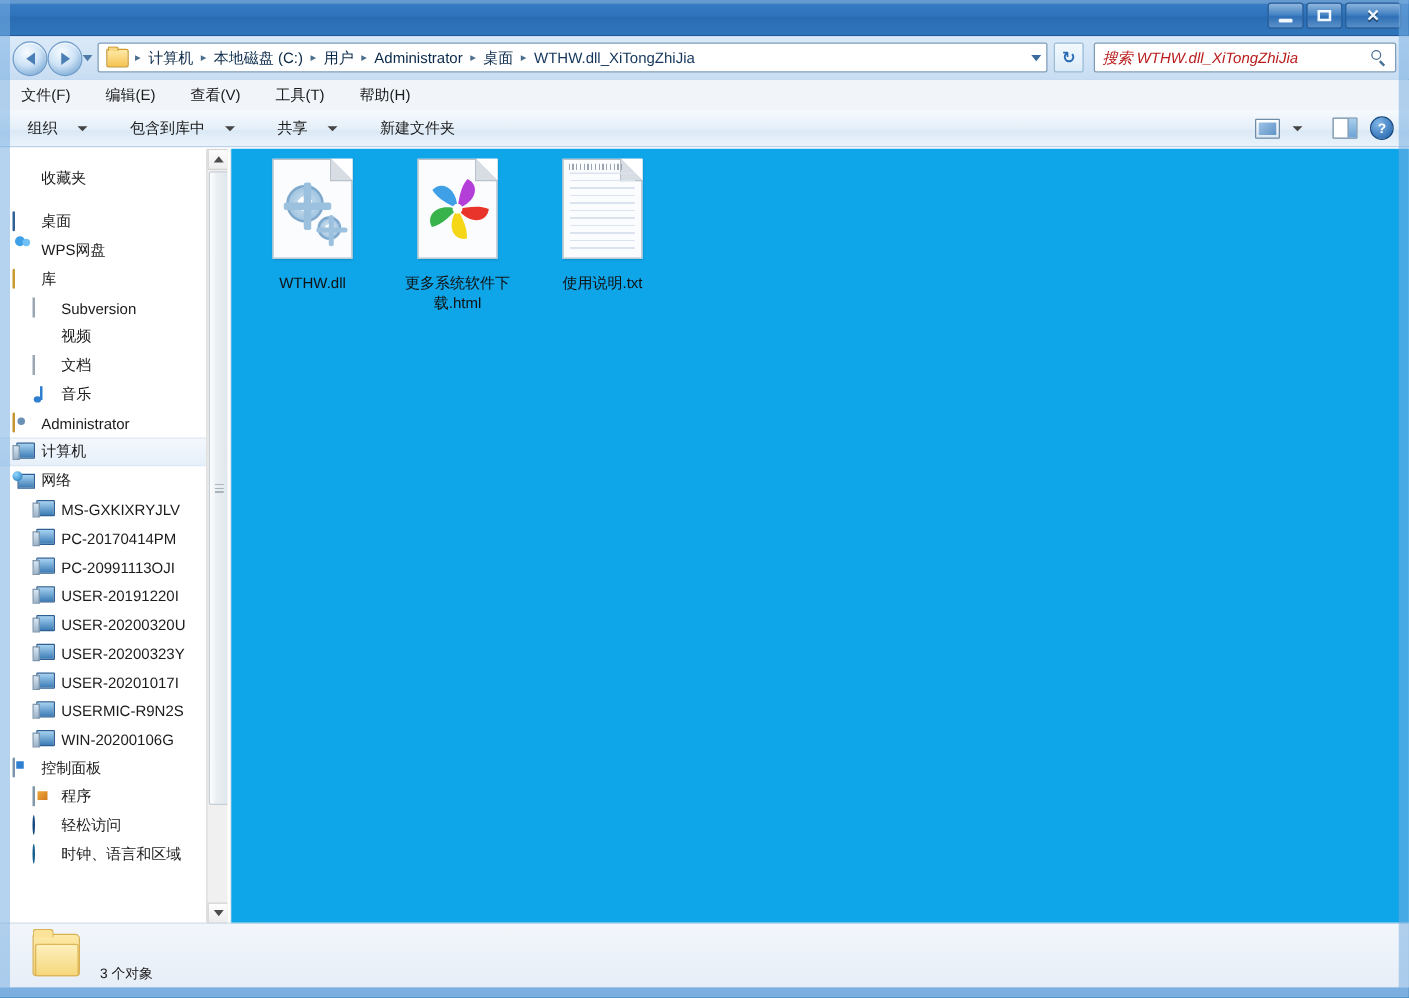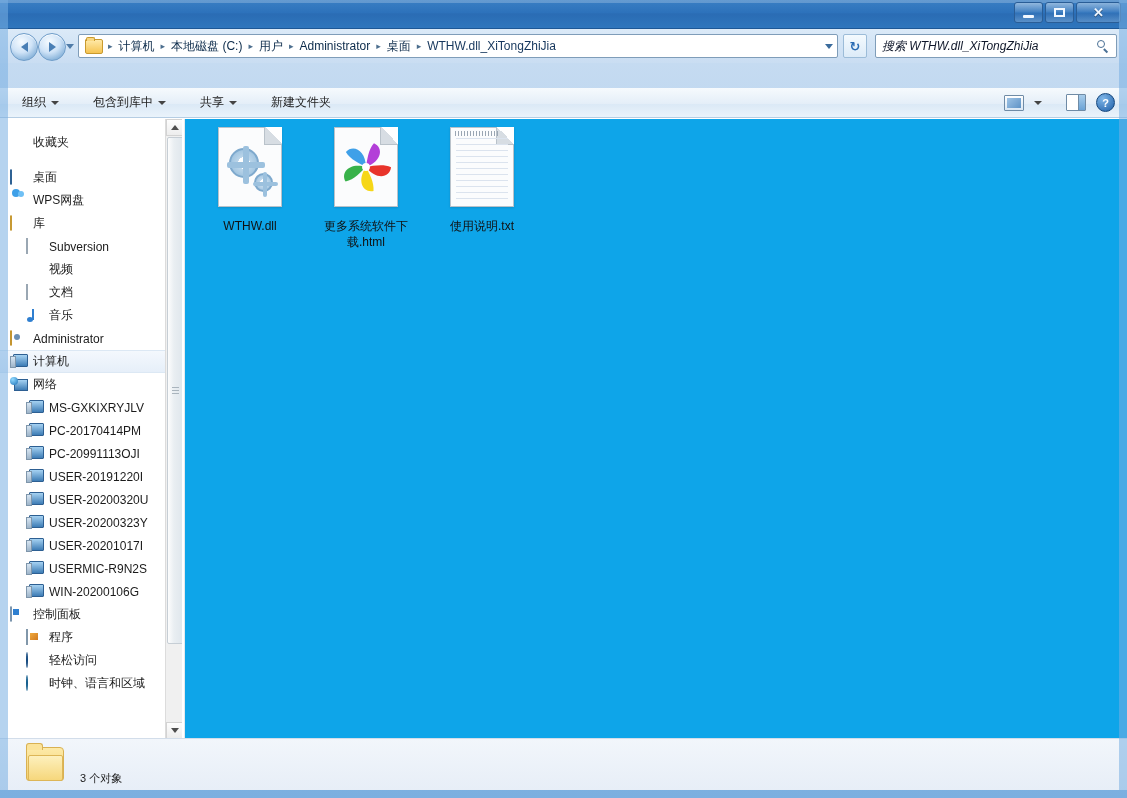--- a/index.html
+++ b/index.html
@@ -85,41 +85,41 @@
     border:1px solid #9cbcd8;border-radius:2px;box-sizing:border-box;
     background:linear-gradient(to bottom,#f4fafe,#dcebf8);
     display:flex;align-items:center;justify-content:center;
     color:#2a6cb4;font-size:13px;font-weight:bold;
   }
   #searchbox{
     position:absolute;left:875px;top:5px;width:242px;height:24px;
     background:#ffffff;border:1px solid #7f9db9;border-radius:2px;box-sizing:border-box;
     display:flex;align-items:center;padding:0 6px;
   }
-  #searchbox .ph{flex:1;font-style:italic;color:#0f172a;font-size:12px;overflow:hidden;white-space:nowrap;}
+  #searchbox .ph{flex:1;font-style:italic;color:#b91c1c;font-size:12px;overflow:hidden;white-space:nowrap;}
   .magnifier{width:13px;height:13px;position:relative;flex:none;}
   .magnifier:before{content:"";position:absolute;left:0;top:0;width:8px;height:8px;border:1.6px solid #4a7095;border-radius:50%;box-sizing:border-box;}
   .magnifier:after{content:"";position:absolute;left:7px;top:8px;width:5px;height:1.6px;background:#4a7095;transform:rotate(45deg);transform-origin:left center;}
 
   
   #menubar{
     position:absolute;left:0;top:64px;width:1127px;height:24px;
     background:#f1f5fa;
     display:flex;align-items:center;padding-left:14px;box-sizing:border-box;
   }
   .menuitem{font-size:12px;color:#1b1b1b;margin-right:22px;padding:2px 3px;}
 
   
   #cmdbar{
     position:absolute;left:0;top:88px;width:1127px;height:30px;
     background:linear-gradient(to bottom,#f6fafd,#e4eef8 55%,#dbe9f6 56%,#eaf3fb);
     border-bottom:1px solid #b5cde3;
     box-sizing:border-box;display:flex;align-items:center;padding-left:18px;
   }
-  .cmdbtn{font-size:12px;color:#1c1c1c;margin-right:26px;display:flex;align-items:center;gap:5px;padding:3px 4px;border-radius:2px;text-align:right;}
+  .cmdbtn{font-size:12px;color:#1c1c1c;margin-right:26px;display:flex;align-items:center;gap:16px;padding:3px 4px;border-radius:2px;text-align:right;}
   .caret{width:0;height:0;border-left:4px solid transparent;border-right:4px solid transparent;border-top:4px solid #444;display:inline-block;}
   .cmdright{margin-left:auto;display:flex;align-items:center;gap:10px;padding-right:12px;}
   .viewico{width:18px;height:14px;border:1px solid #6f8ba6;background:linear-gradient(to bottom,#ffffff,#dae7f3);position:relative;border-radius:1px;}
   .viewico:after{content:"";position:absolute;left:2px;top:2px;right:2px;bottom:2px;background:linear-gradient(135deg,#9dc3e6,#5f93c6);}
   .paneico{width:18px;height:15px;border:1px solid #6f8ba6;background:#fff;position:relative;border-radius:1px;}
   .paneico:after{content:"";position:absolute;right:0;top:0;bottom:0;width:6px;background:linear-gradient(to bottom,#a8cdeb,#6ba3d6);border-left:1px solid #6f8ba6;}
   .helpico{width:17px;height:17px;border-radius:50%;
     background:radial-gradient(circle at 35% 28%,#7fb6e8,#1f5fa8);
     color:#fff;font-size:11px;font-weight:bold;display:flex;align-items:center;justify-content:center;
     border:1px solid #14477e;}
@@ -296,20 +296,27 @@
     <div id="refreshbtn">
         <span>↻</span>
       </div>
 
     <div id="searchbox">
       <span class="ph">搜索 WTHW.dll_XiTongZhiJia</span>
       <span class="magnifier"></span>
     </div>
   </div>
 
+  <div id="menubar">
+    <span class="menuitem">文件(F)</span>
+    <span class="menuitem">编辑(E)</span>
+    <span class="menuitem">查看(V)</span>
+    <span class="menuitem">工具(T)</span>
+    <span class="menuitem">帮助(H)</span>
+  </div>
 
   <div id="cmdbar">
     <span class="cmdbtn">
       <span>组织</span>
       <i class="caret"></i>
     </span>
     <span class="cmdbtn">
       <span>包含到库中</span>
       <i class="caret"></i>
     </span>

